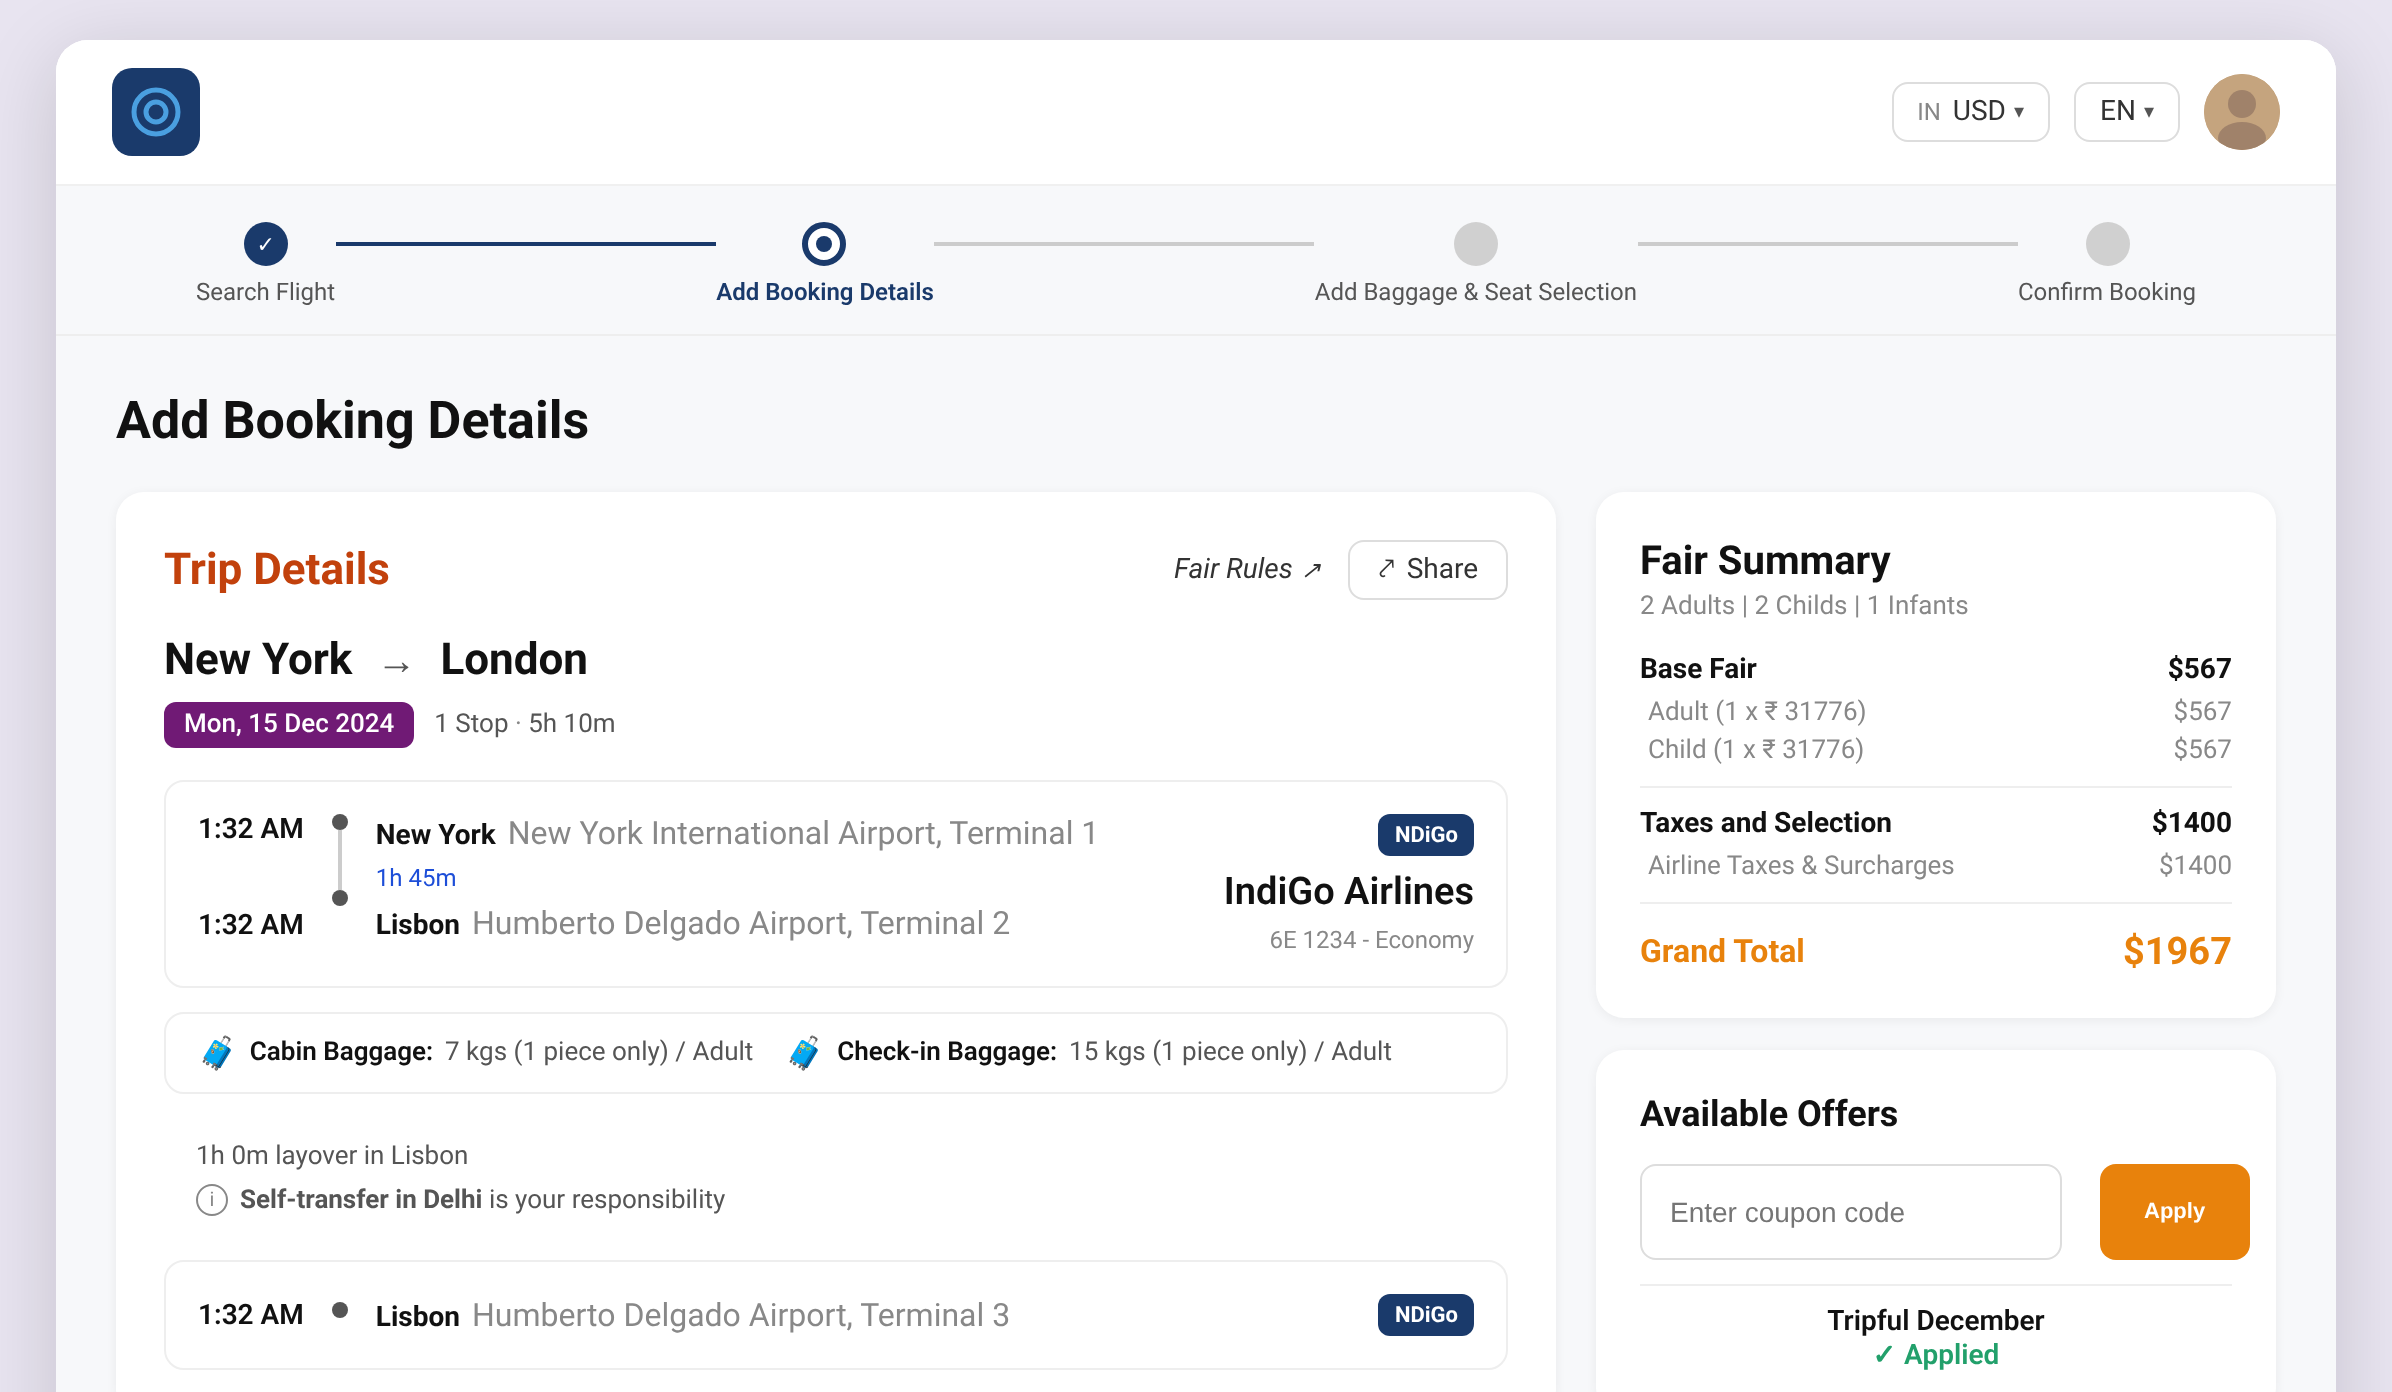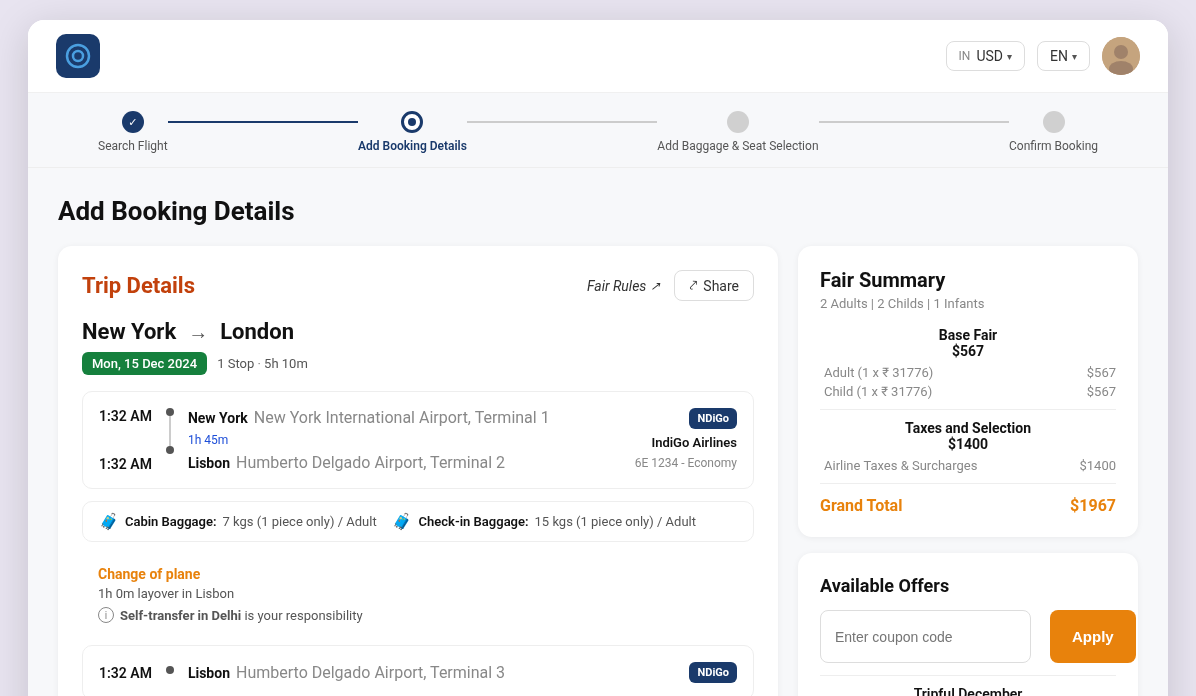--- a/index.html
+++ b/index.html
@@ -215,21 +215,21 @@
     .arrow-icon {
       font-size: 20px;
       color: #555;
     }
     .route-meta {
       display: flex;
       align-items: center;
       gap: 10px;
     }
     .date-badge {
-      background: #15803d;
+      background: #701a75;
       color: #fff;
       border-radius: 6px;
       padding: 4px 10px;
       font-size: 13px;
       font-weight: 500;
     }
     .stops-info {
       font-size: 13px;
       color: #555;
     }
@@ -298,21 +298,21 @@
     }
     .airline-logo {
       background: #1a3a6b;
       color: #fff;
       border-radius: 6px;
       padding: 4px 8px;
       font-size: 11px;
       font-weight: 700;
     }
     .airline-name {
-      font-size: 13px;
+      font-size: 19px;
       font-weight: 600;
       color: #111;
     }
     .airline-code {
       font-size: 12px;
       color: #888;
     }
     
     .baggage-row {
       display: flex;
@@ -402,21 +402,20 @@
     .fair-summary-pax {
       font-size: 13px;
       color: #888;
       margin-bottom: 16px;
     }
     .fare-row {
       display: flex;
       justify-content: space-between;
       align-items: center;
       margin-bottom: 6px;
-      flex-direction: column;
     }
     .fare-label {
       font-size: 14px;
       color: #333;
     }
     .fare-label.bold {
       font-weight: 700;
       color: #111;
     }
     .fare-value {
@@ -451,21 +450,21 @@
       justify-content: space-between;
       align-items: center;
       margin-top: 12px;
     }
     .grand-total-label {
       font-size: 16px;
       font-weight: 700;
       color: #e8820c;
     }
     .grand-total-value {
-      font-size: 16px;
+      font-size: 19px;
       font-weight: 700;
       color: #e8820c;
     }
     
     .offers-card {
       background: #fff;
       border-radius: 14px;
       padding: 22px;
       box-shadow: 0 1px 6px rgba(0,0,0,0.06);
     }
@@ -488,21 +487,21 @@
       font-size: 14px;
       color: #999;
       outline: none;
     }
     .apply-btn {
       background: #e8820c;
       color: #fff;
       border: none;
       border-radius: 8px;
       padding: 18px 22px;
-      font-size: 15px;
+      font-size: 11px;
       font-weight: 600;
       cursor: pointer;
       margin-left: 11px;
     }
     .offer-row {
       display: flex;
       justify-content: space-between;
       align-items: center;
       padding-top: 10px;
       border-top: 1px solid #eee;
@@ -667,21 +666,20 @@
             <span class="baggage-value">7 kgs (1 piece only) / Adult</span>
           </div>
           <div class="baggage-item">
             <span class="baggage-icon">🧳</span>
             <span class="baggage-label">Check-in Baggage:</span>
             <span class="baggage-value">15 kgs (1 piece only) / Adult</span>
           </div>
         </div>
 
         <div class="layover-info">
-          <div class="change-of-plane">Change of plane</div>
           <div class="layover-duration">1h 0m layover in Lisbon</div>
           <div class="self-transfer-warning">
             <div class="info-icon">i</div>
             <span>
               <strong>Self-transfer in Delhi</strong>
               <span> is your responsibility</span>
             </span>
           </div>
         </div>
 

